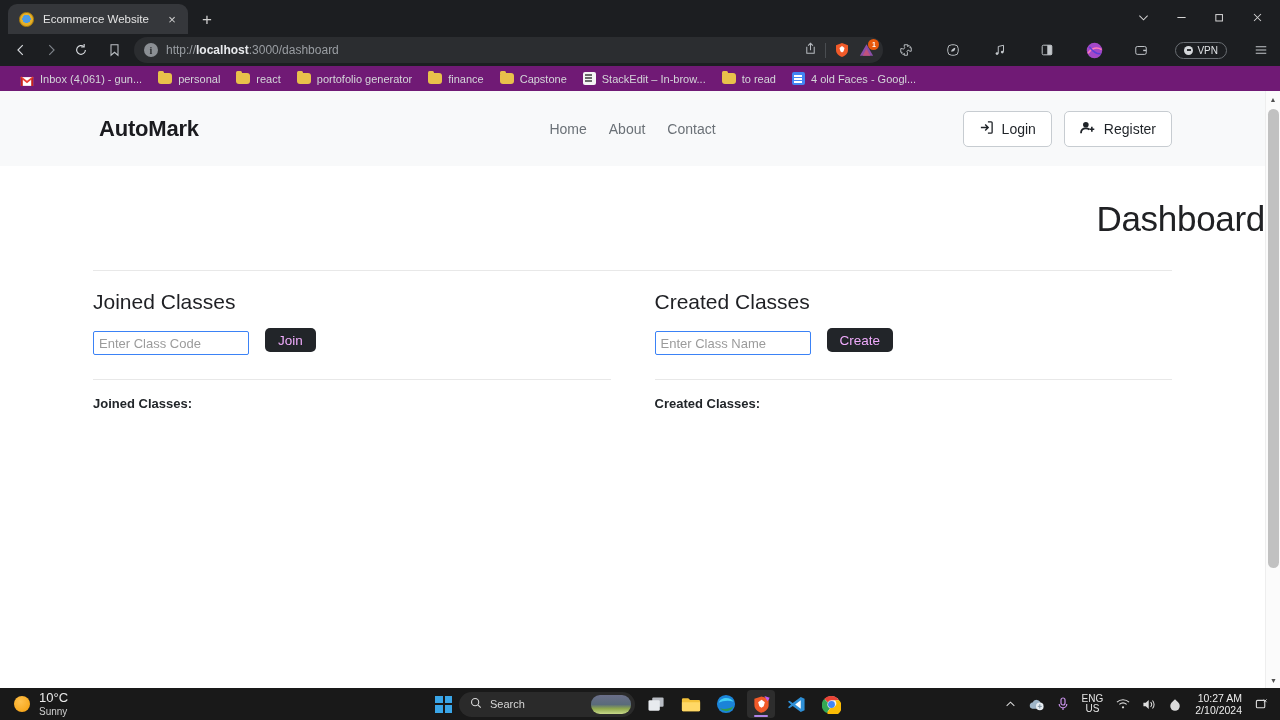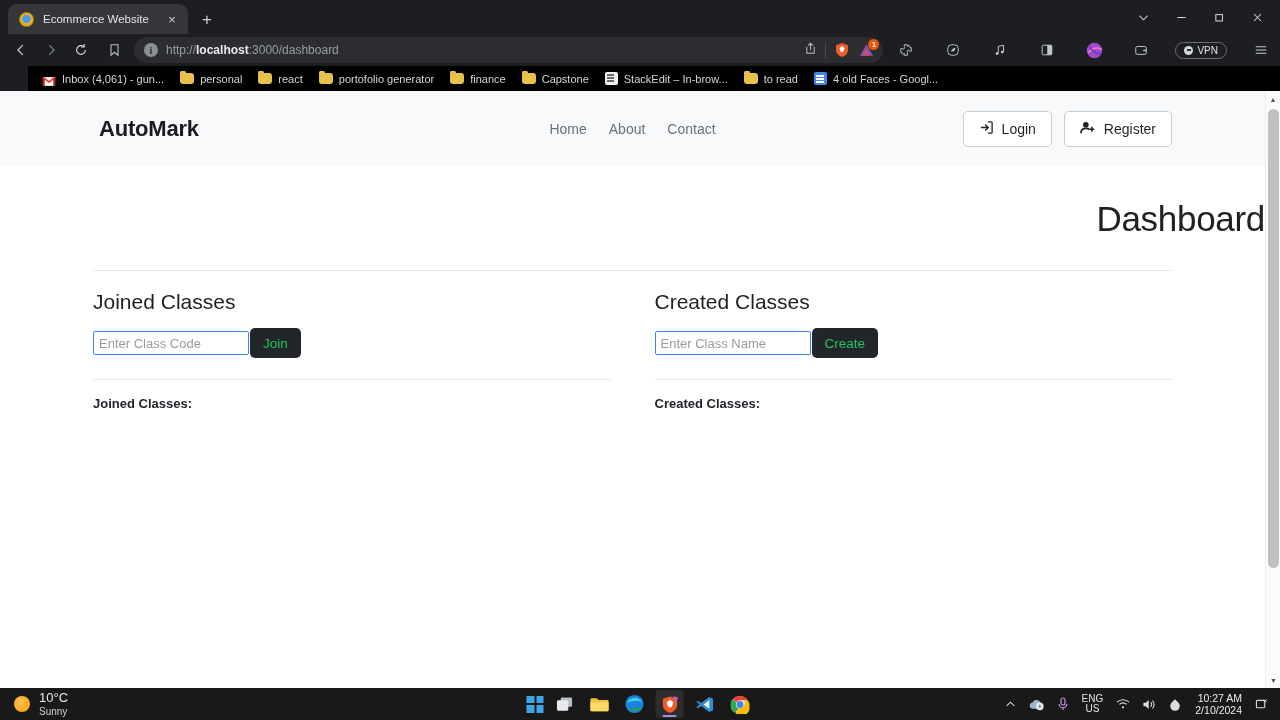--- a/index.html
+++ b/index.html
@@ -56,21 +56,21 @@
   }
   .tool-right { display: flex; align-items: center; gap: 21px; padding-left: 4px; }
   .tri { width: 26px; height: 26px; display: flex; align-items: center; justify-content: center; color: #c3c7cb; font-size: 13px; cursor: pointer; }
   .vpn-pill {
     display: flex; align-items: center; gap: 4px; border: 1px solid #6a6e73; border-radius: 12px;
     padding: 2px 8px; font-size: 10px; color: #e0e2e5; cursor: pointer;
   }
   .vpn-dot { width: 9px; height: 9px; border-radius: 50%; background: #d5d8db; display:flex; align-items:center; justify-content:center; }
   .vpn-dot i { display:block; width:4px; height:1.5px; background:#2b2d30; }
 
-  .bookmarkbar { height: 25px; display: flex; align-items: center; padding: 0 6px; gap: 0; background: #000000; margin-left: 28px; }
+  .bookmarkbar { height: 25px; display: flex; align-items: center; padding: 0 12px; gap: 0; background: #701a75; }
   .bm { display: flex; align-items: center; gap: 6px; padding: 2px 8px; border-radius: 4px; cursor: pointer; }
   .bm-label { font-size: 11px; color: #d4d6d9; white-space: nowrap; }
   .folder-ico { width: 14px; height: 11px; background: #e8c14b; border-radius: 1.5px 3px 3px 3px; position: relative; flex: 0 0 auto; }
   .folder-ico::before { content:""; position:absolute; top:-2.5px; left:0; width:6px; height:3px; background:#e8c14b; border-radius:1.5px 1.5px 0 0; }
   .gmail-ico { width: 14px; height: 11px; flex: 0 0 auto; }
   .se-ico { width: 13px; height: 13px; background: #f4f4f4; border-radius: 2px; position: relative; flex:0 0 auto; }
   .se-ico::after { content:""; position:absolute; left:2px; top:2px; width:7px; height:1.5px; background:#6a6a6a; box-shadow: 0 3px 0 #6a6a6a, 0 6px 0 #6a6a6a; }
   .docs-ico { width: 13px; height: 13px; background: #4285f4; border-radius: 2px; position: relative; flex:0 0 auto; }
   .docs-ico::after { content:""; position:absolute; left:2.5px; top:3px; width:8px; height:1.5px; background:#fff; box-shadow: 0 3px 0 #fff, 0 6px 0 #fff; }
 
@@ -102,23 +102,23 @@
   .col.right { padding-left: 22px; }
   .col h2 { font-size: 21px; font-weight: 400; color: #1f2024; margin-bottom: 14px; }
   .inputrow { display: flex; align-items: center; position: relative; height: 30px; }
   .cls-input {
     width: 156px; height: 24px; border: 1px solid #3b82f6; border-radius: 2px;
     font-size: 13px; padding: 0 5px; color: #222; background: #fff;
     font-family: "Liberation Sans", sans-serif; outline: none;
   }
   .cls-input::placeholder { color: #9b9b9b; }
   .dark-btn {
-    position: absolute; left: 157px; top: 0;
-    background: #222529; color: #22c55e; border: none; border-radius: 5px;
-    height: 30px; padding: 0 13px; font-size: 13.5px; cursor: pointer;
+    position: absolute; left: 172px; top: 0;
+    background: #222529; color: #f0abfc; border: none; border-radius: 5px;
+    height: 24px; padding: 0 13px; font-size: 13.5px; cursor: pointer;
     font-family: "Liberation Sans", sans-serif;
   }
   .col .hr { height: 1px; background: #e8e8e8; margin-top: 21px; }
   .listlabel { font-size: 13px; font-weight: 700; color: #212529; margin-top: 16px; }
 
   
   .scrollbar { position: absolute; top: 0; right: 0; width: 15px; height: 597px; background: #fbfbfb; border-left: 1px solid #eee; }
   .sb-arrow { height: 16px; display: flex; align-items: center; justify-content: center; color: #505050; font-size: 7px; }
   .sb-arrow.bottom { position: absolute; bottom: 0; width: 15px; }
   .sb-thumb { position: absolute; top: 18px; left: 2px; width: 11px; height: 459px; background: #c1c1c1; border-radius: 6px; }
@@ -411,20 +411,30 @@
     </span>
   </div>
 
   <div class="tb-center">
     <div class="winlogo">
         <i></i>
         <i></i>
         <i></i>
         <i></i>
       </div>
+    <div class="searchpill">
+      <span class="search-ico">
+        <svg width="12" height="12" viewBox="0 0 14 14">
+            <circle cx="6" cy="6" r="4.2" fill="none" stroke="#d8d8d8" stroke-width="1.3"></circle>
+            <path d="M9.2 9.2 L12.5 12.5" stroke="#d8d8d8" stroke-width="1.3"></path>
+          </svg>
+      </span>
+      <span class="search-txt">Search</span>
+      <span class="search-img"></span>
+    </div>
     <div class="tb-icon">
       <svg width="19" height="17" viewBox="0 0 20 18">
           <rect x="5.5" y="1.5" width="12" height="10" rx="1.2" fill="#b9bdc4"></rect>
           <rect x="1.5" y="4.5" width="12" height="11" rx="1.2" fill="#e7eaee"></rect>
         </svg>
     </div>
     <div class="tb-icon">
       <svg width="20" height="17" viewBox="0 0 22 18">
           <path d="M1 3.4 a1.4 1.4 0 0 1 1.4-1.4 H8 l2 2 h9.6 a1.4 1.4 0 0 1 1.4 1.4 V15 a1.4 1.4 0 0 1 -1.4 1.4 H2.4 A1.4 1.4 0 0 1 1 15 Z" fill="#f3c13a"></path>
           <path d="M1 6.6 h20 V15 a1.4 1.4 0 0 1 -1.4 1.4 H2.4 A1.4 1.4 0 0 1 1 15 Z" fill="#ffd866"></path>

